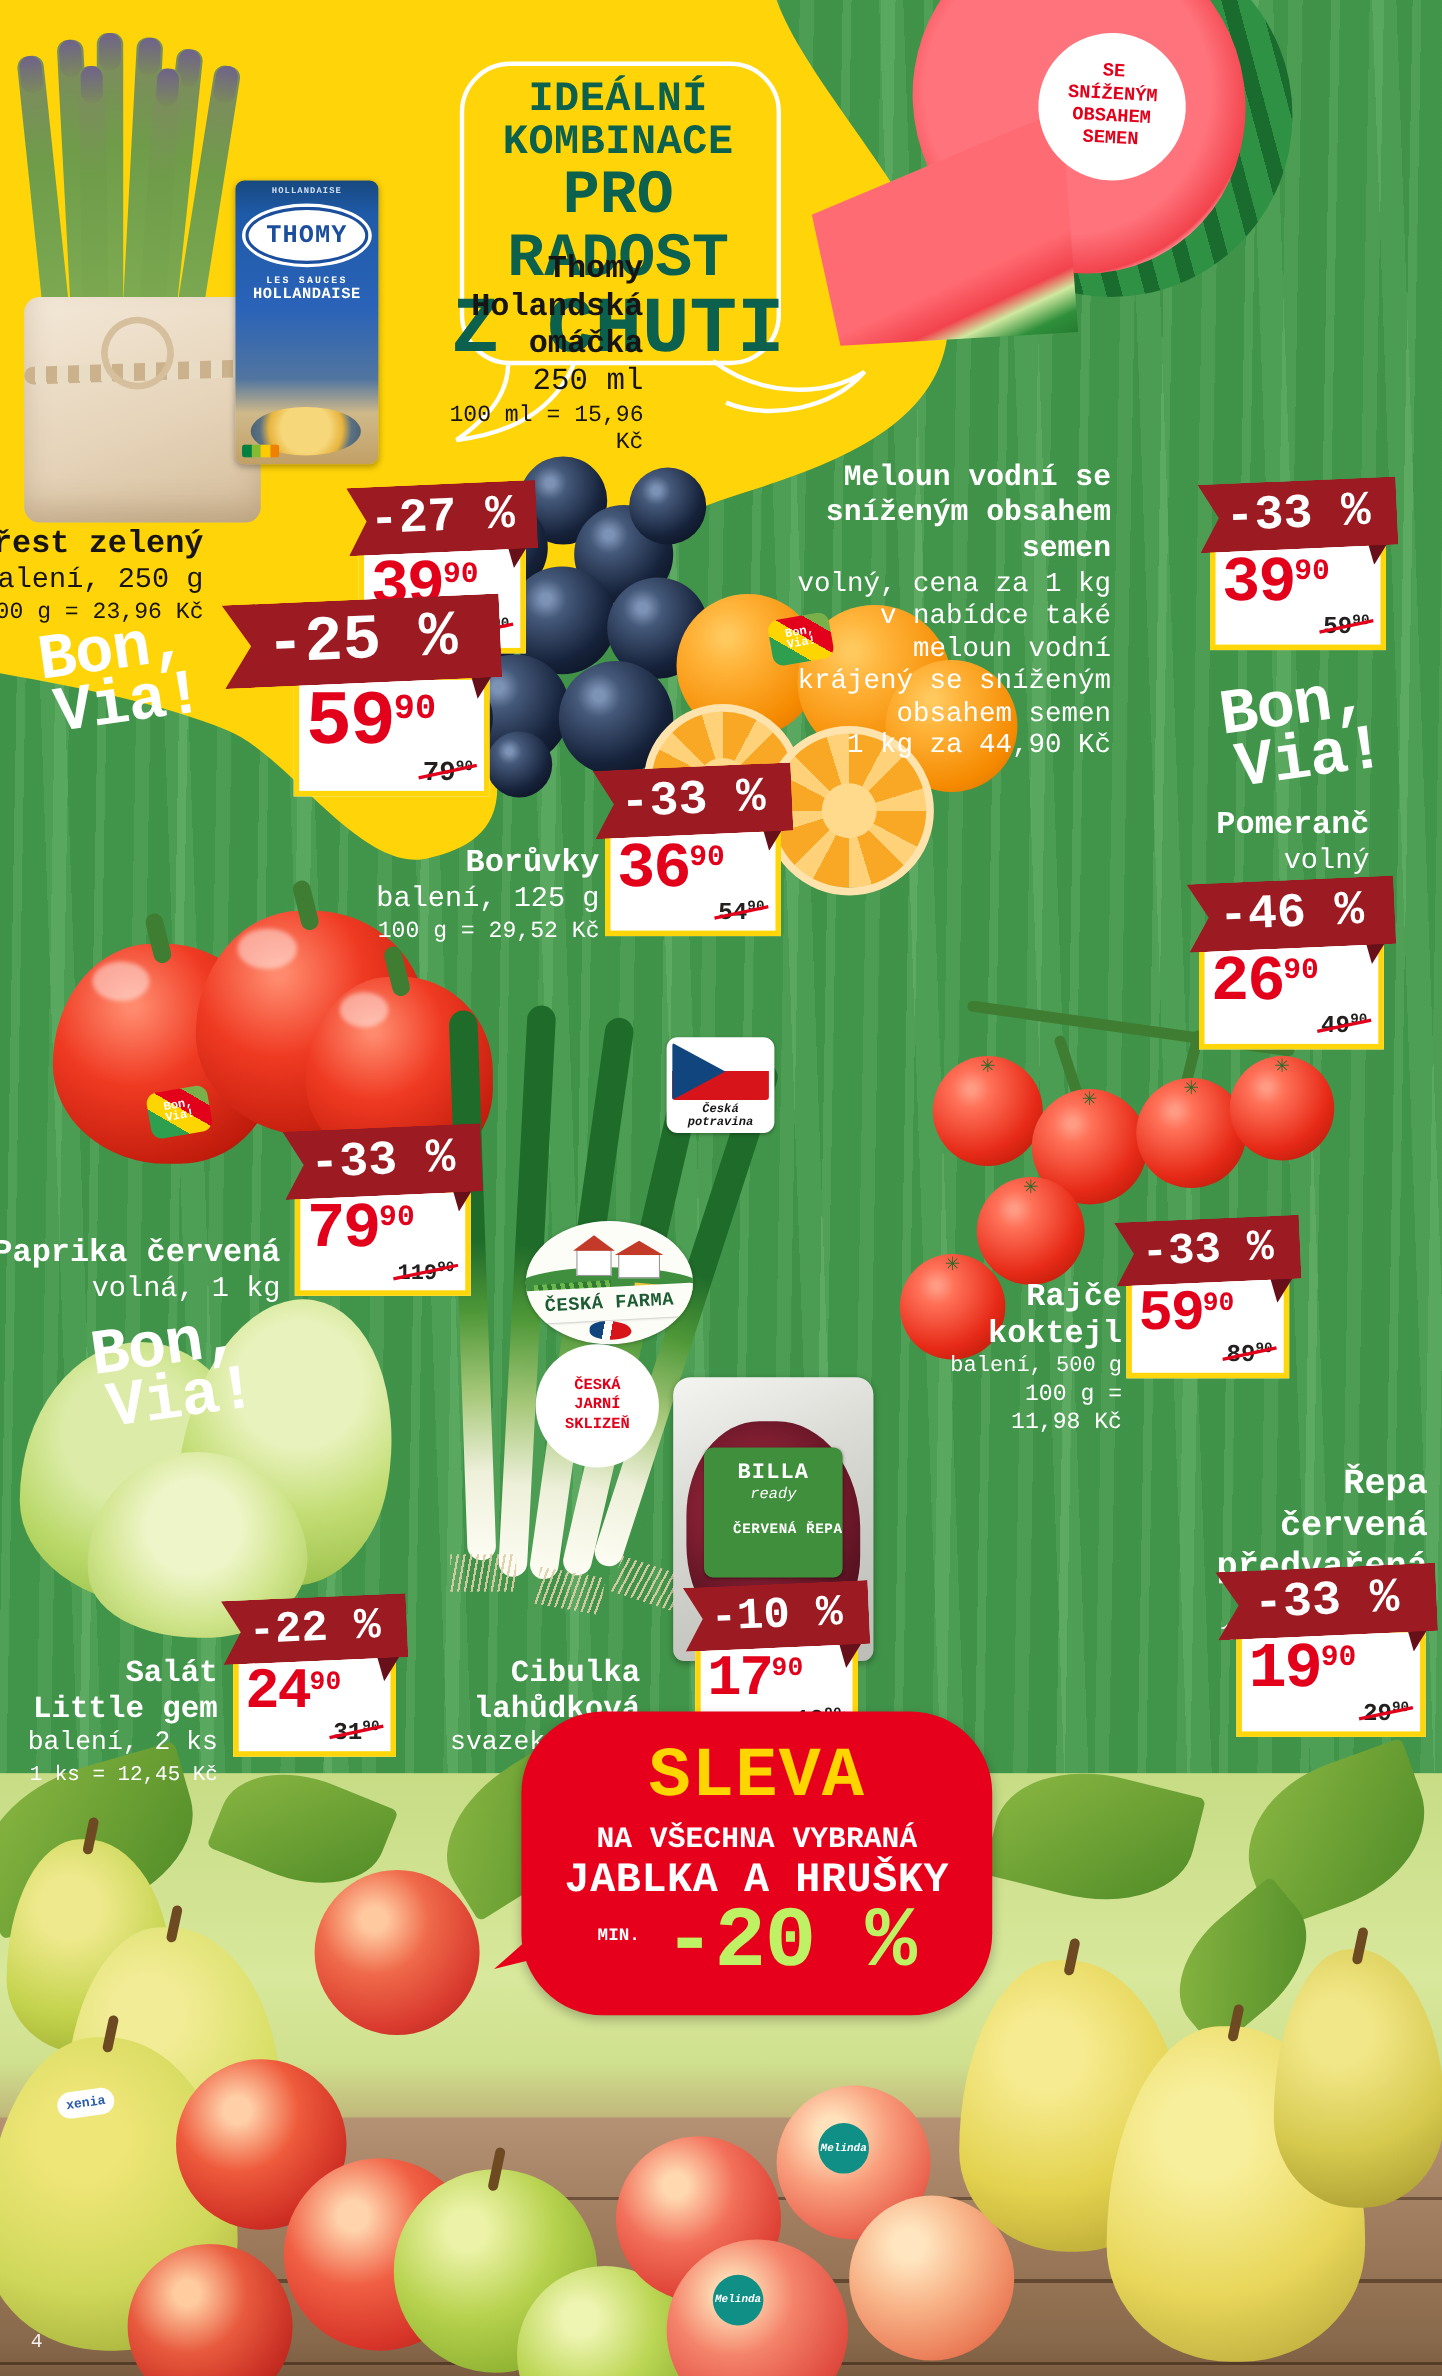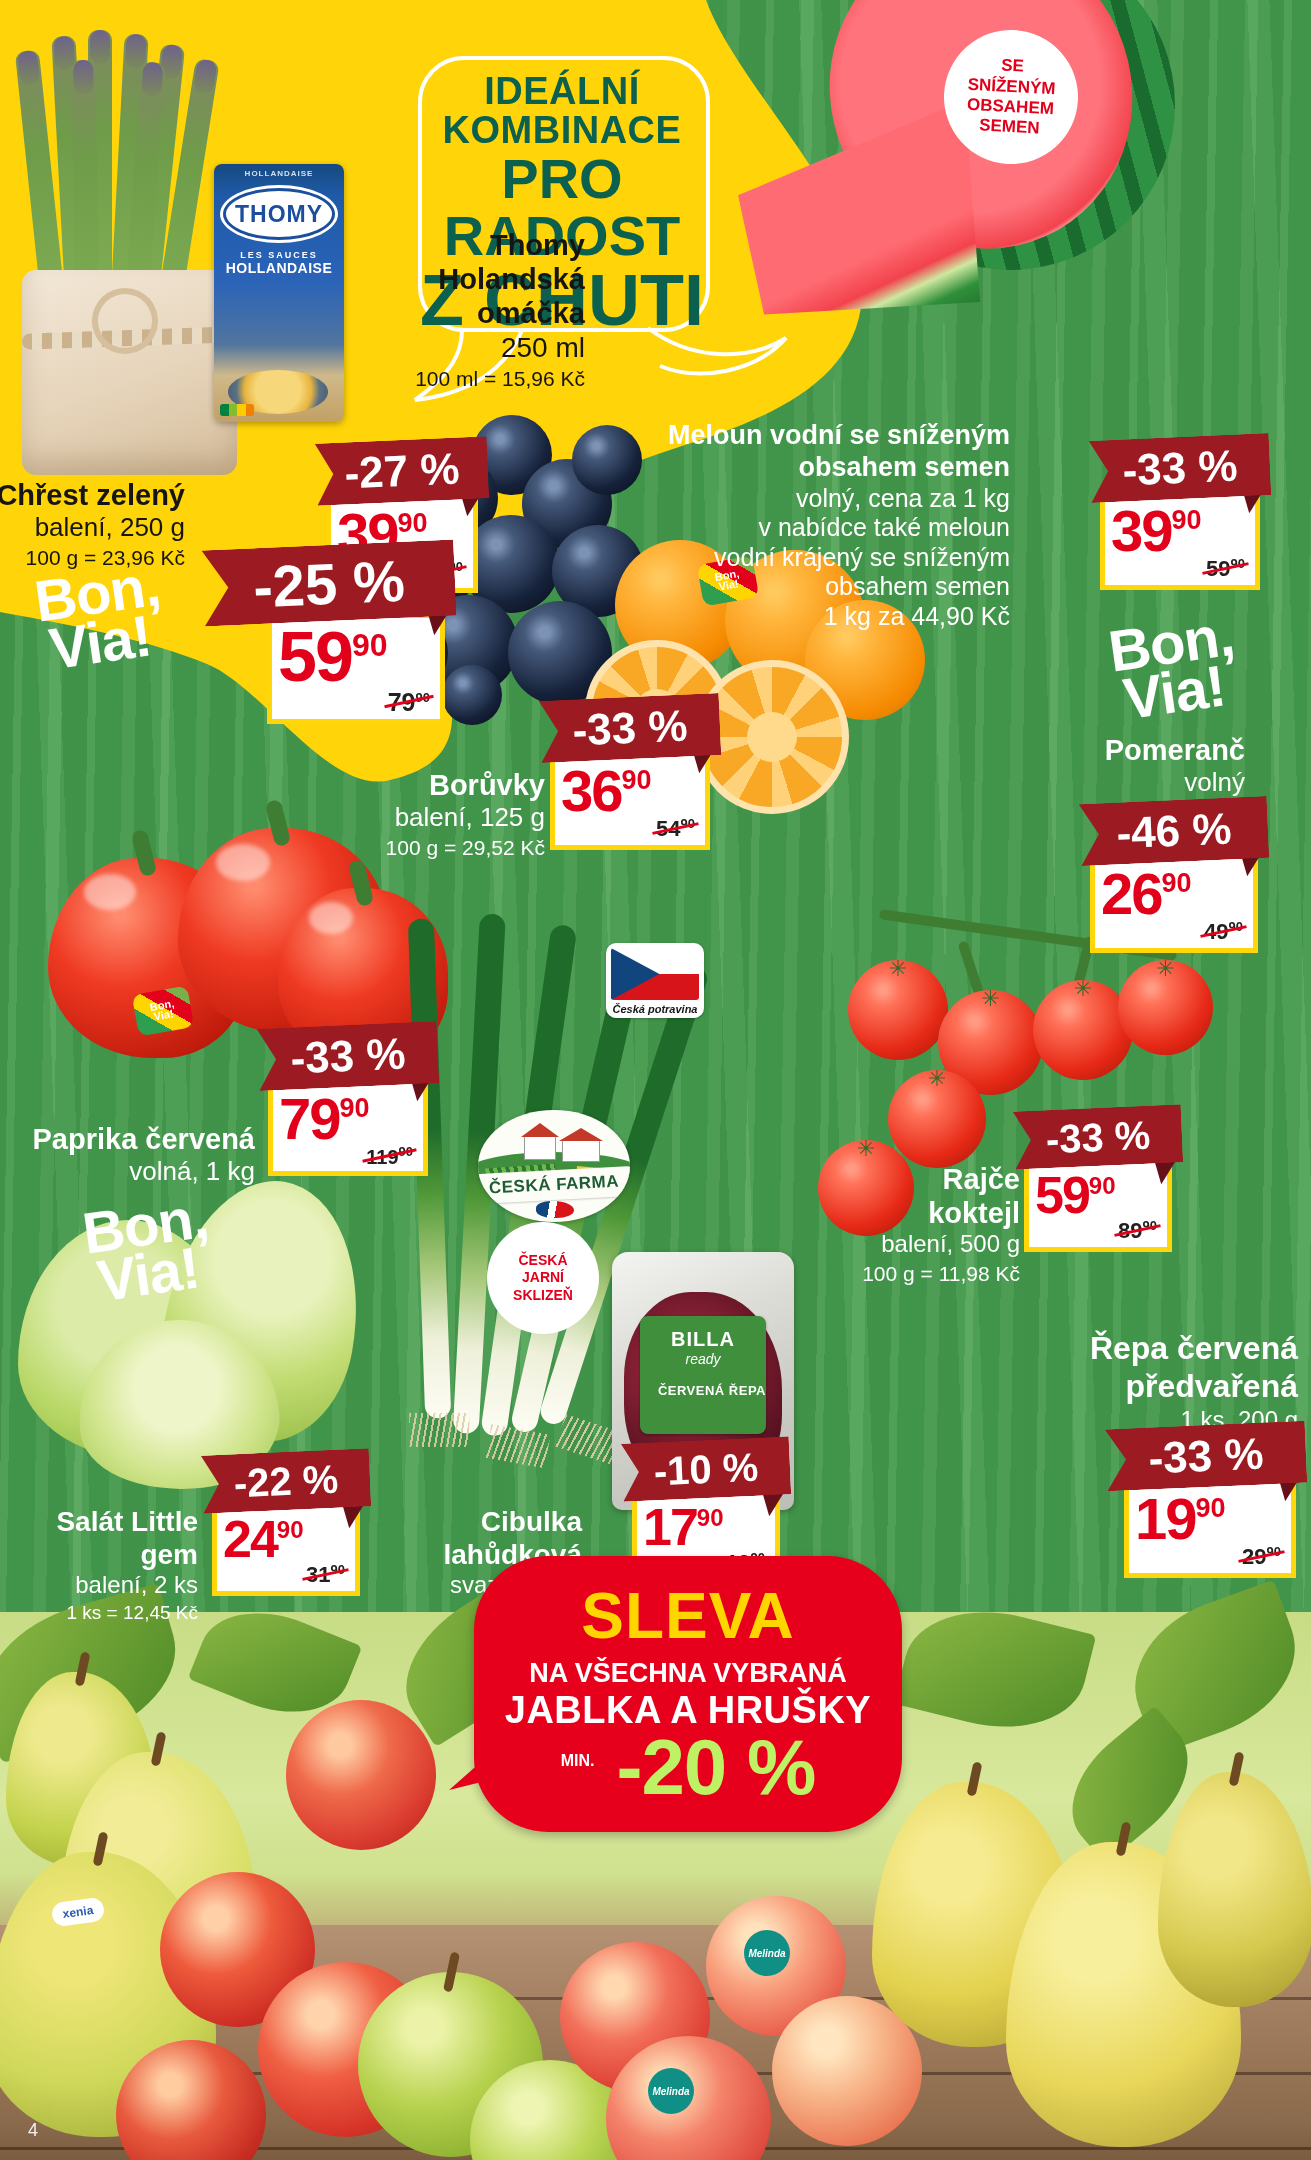--- a/index.html
+++ b/index.html
@@ -1,17 +1,17 @@
 <!DOCTYPE html>
 <html><head>
 <meta charset="utf-8">
 <style>
   html,body{margin:0;padding:0;background:#666;}
   #page{position:relative;width:1311px;height:2160px;overflow:hidden;
-        background:#4aa050;font-family:Liberation Sans, sans-serif;}
+        background:#4aa050;font-family:Liberation Mono, monospace;}
   #page::before{content:"";position:absolute;inset:0;z-index:0;
     background:
       repeating-linear-gradient(91deg, rgba(12,88,36,.10) 0 26px, rgba(255,255,255,.06) 26px 34px, rgba(20,100,45,.09) 34px 61px, rgba(255,255,255,.04) 61px 74px),
       repeating-linear-gradient(88deg, rgba(9,70,30,.07) 0 90px, rgba(255,255,255,.05) 90px 112px);}
   .abs{position:absolute;}
 
   
   .headline{position:absolute;left:402px;top:72px;width:320px;text-align:center;color:#0b614d;z-index:5;line-height:1.02;}
   .hl1{font-size:38px;font-weight:800;letter-spacing:.5px;}
   .hl2{font-size:56px;font-weight:800;letter-spacing:0;}
@@ -382,21 +382,21 @@
     <div class="l-line">1 kg</div>
   </div>
 
   <div class="label" style="right:1056px;top:1122px;width:270px">
     <div class="l-name">Paprika červená</div>
     <div class="l-line">volná, 1 kg</div>
   </div>
 
   <div class="label" style="right:291px;top:1162px;width:160px">
     <div class="l-name">Rajče koktejl</div>
-    <div class="l-line" style="font-size:24px">balení, 500 g</div>
+    <div class="l-line" style="font-size:20px">balení, 500 g</div>
     <div class="l-unit">100 g = 11,98 Kč</div>
   </div>
 
   <div class="label" style="right:1113px;top:1505px;width:175px">
     <div class="l-name" style="font-size:28px">Salát Little gem</div>
     <div class="l-line" style="font-size:24px">balení, 2 ks</div>
     <div class="l-unit" style="font-size:19px">1 ks = 12,45 Kč</div>
   </div>
 
   <div class="label" style="right:729px;top:1505px;width:180px">

